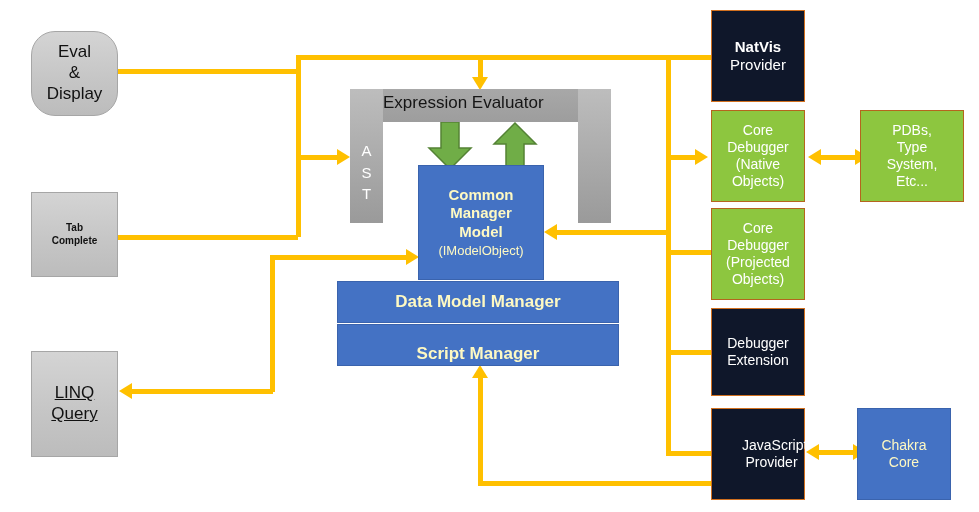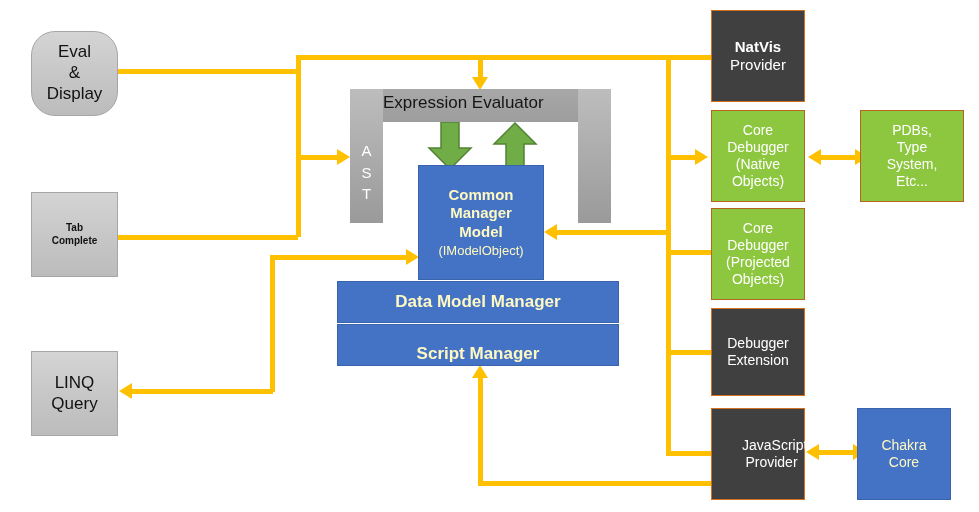--- a/index.html
+++ b/index.html
@@ -81,21 +81,21 @@
     border: 1px solid #3a63ad;
     color: #fef9c3;
   }
   .com-box { font-size: 15px; font-weight: bold; }
   .com-box .sub { font-weight: normal; font-size: 13px; display:block; margin-top:2px;}
   .mgr-box { font-size: 17px; font-weight: bold; }
   .chakra-box { font-size: 14px; font-weight: normal; }
 
   
   .orange {
-    background: #404040;
+    background: #0f172a;
     border: 1px solid #d1701f;
     color: #ffffff;
     font-size: 14px;
   }
   .orange .b { font-weight: bold; display:block; }
 
   
   .green {
     background: #8cc councilor63;
     color: #ffffff;
@@ -185,21 +185,21 @@
   <div class="arrow arrow-r" style="left:853px; top:444px;"></div>
 
   <div class="box gray-client big" style="left:31px; top:31px; width:87px; height:85px;border-radius:24px;">
     <span class="lbl"><span>Eval</span><br><span>&amp;</span><br><span>Display</span></span>
   </div>
 
   <div class="box gray-client small" style="left:31px; top:192px; width:87px; height:85px;">
     <span class="lbl"><span>Tab</span><br><span>Complete</span></span>
   </div>
 
-  <div class="box gray-client big" style="left:31px; top:351px; width:87px; height:85px;">
+  <div class="box gray-client big" style="left:31px; top:351px; width:87px; height:106px;text-decoration:underline;">
     <span class="lbl"><span>LINQ</span><br><span>Query</span></span>
   </div>
 
   <div class="ee-leg" style="left:350px; top:89px; width:33px; height:134px;"></div>
 
   <div class="ee-leg" style="left:578px; top:89px; width:33px; height:134px;"></div>
 
   <div class="ee-bar" style="left:383px; top:89px; width:195px; height:33px;"></div>
   <div class="ee-title" style="left:383px; top:89px; width:210px; height:27px;">Expression Evaluator</div>
   <div class="ast-letters" style="left:350px; top:122px; width:33px; height:101px;">

